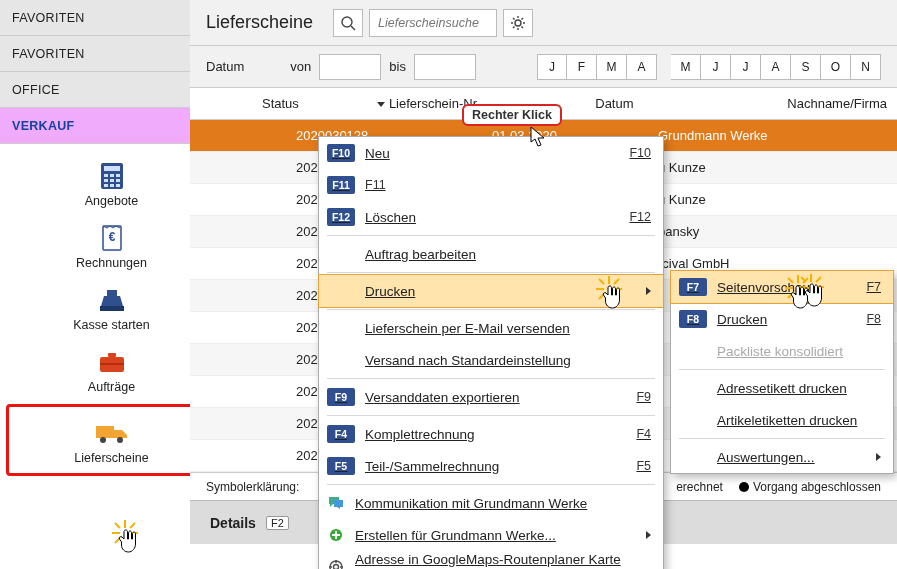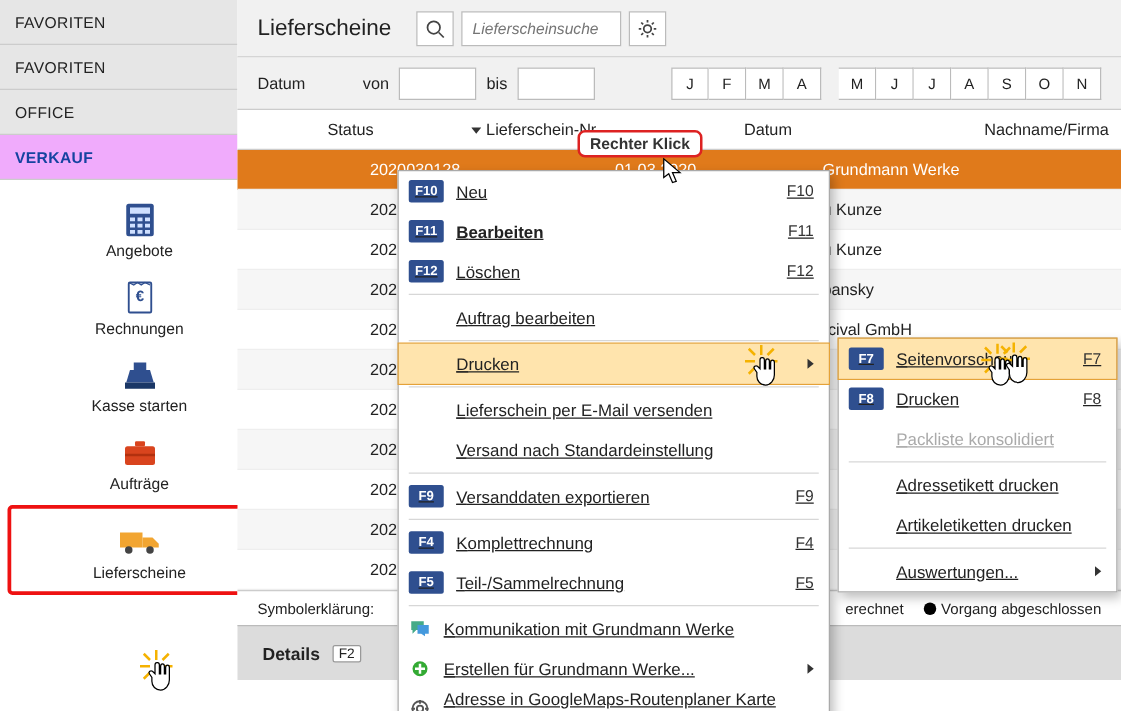--- a/index.html
+++ b/index.html
@@ -341,21 +341,20 @@
 <div class="bubble">Rechter Klick</div>
 
 <div class="ctx ctx1" id="ctx1" style="left: 318px; top: 136px;">
     <div class="mrow">
       <span class="kbadge">F10</span>
       <span class="mtxt" style=""><u>N</u>eu</span>
       <span class="mkey">F10</span>
     </div>
     <div class="mrow">
       <span class="kbadge">F11</span>
-      <span class="mtxt" style="font-weight:700"><u>B</u>earbeiten</span>
       <span class="mkey">F11</span>
     </div>
     <div class="mrow">
       <span class="kbadge">F12</span>
       <span class="mtxt" style=""><u>L</u>öschen</span>
       <span class="mkey">F12</span>
     </div>
     <div class="sep"></div>
     <div class="mrow">
       <span style="width:28px"></span>

